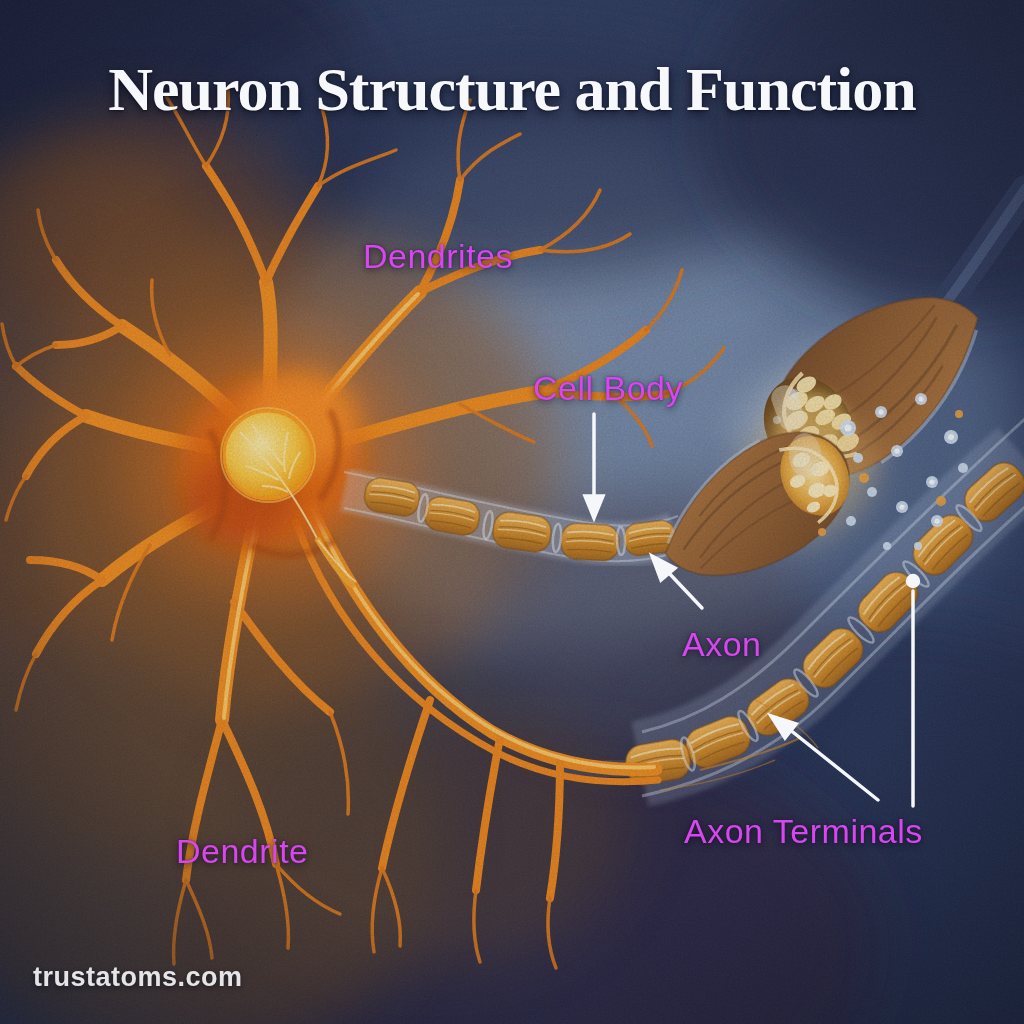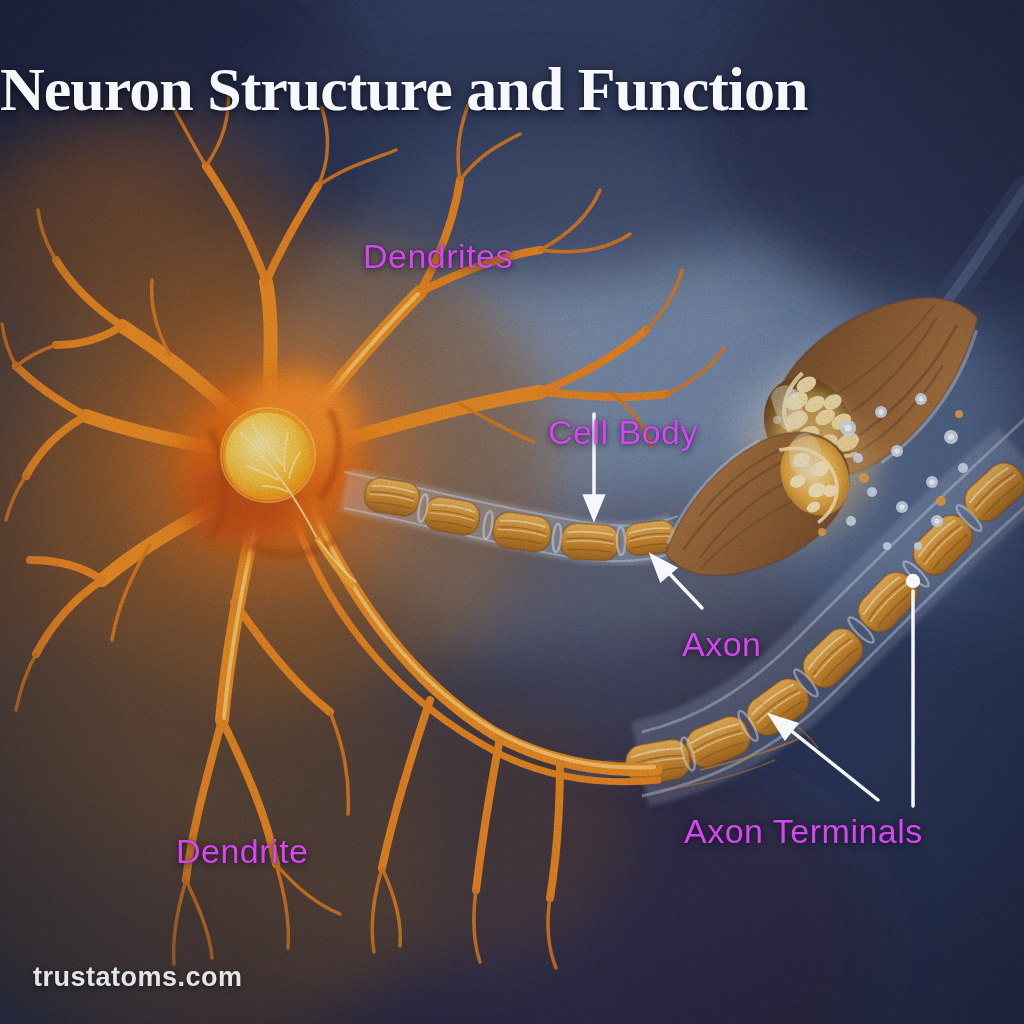--- a/index.html
+++ b/index.html
@@ -7,21 +7,21 @@
     position:relative;width:1024px;height:1024px;overflow:hidden;
     font-family:"Liberation Sans",sans-serif;
   }
   .stage svg{position:absolute;inset:0;display:block;}
   .lbl{
     position:absolute;color:#d946ef;font-size:34px;line-height:1.1;
     letter-spacing:.5px;white-space:nowrap;
     text-shadow:0 2px 7px rgba(8,12,28,.65),0 0 2px rgba(15,20,40,.5);
   }
   .title{
-    position:absolute;left:0;top:54px;width:100%;
+    position:absolute;left:0;top:54px;width:100%;text-align:center;
     font-family:"Liberation Serif",serif;font-weight:700;font-size:62px;
     letter-spacing:-1px;color:#f7f8fb;
     text-shadow:0 3px 10px rgba(4,8,22,.7),0 1px 2px rgba(10,14,30,.6);
   }
   .watermark{
     position:absolute;left:33px;top:962px;font-size:27px;font-weight:700;
     color:#e5e5e5;letter-spacing:.5px;
     text-shadow:0 2px 5px rgba(8,12,28,.6);
   }
 </style>
@@ -359,18 +359,18 @@
     </g>
     <g>
       <line x1="913" y1="806" x2="913" y2="591"></line>
       <circle cx="913" cy="581" r="7.2" stroke="none"></circle>
     </g>
   </g>
 </svg>
 
   <div class="title">Neuron Structure and Function</div>
   <div class="lbl" style="left:363px;top:238px;">Dendrites</div>
-  <div class="lbl" style="left:548px;top:370px;margin-top:44px;">Cell Body</div>
+  <div class="lbl" style="left:533px;top:370px;">Cell Body</div>
   <div class="lbl" style="left:682px;top:626px;text-align:right;">Axon</div>
   <div class="lbl" style="left:176px;top:833px;">Dendrite</div>
   <div class="lbl" style="left:684px;top:813px;">Axon Terminals</div>
   <div class="watermark">trustatoms.com</div>
 </div>
 
 </body></html>

